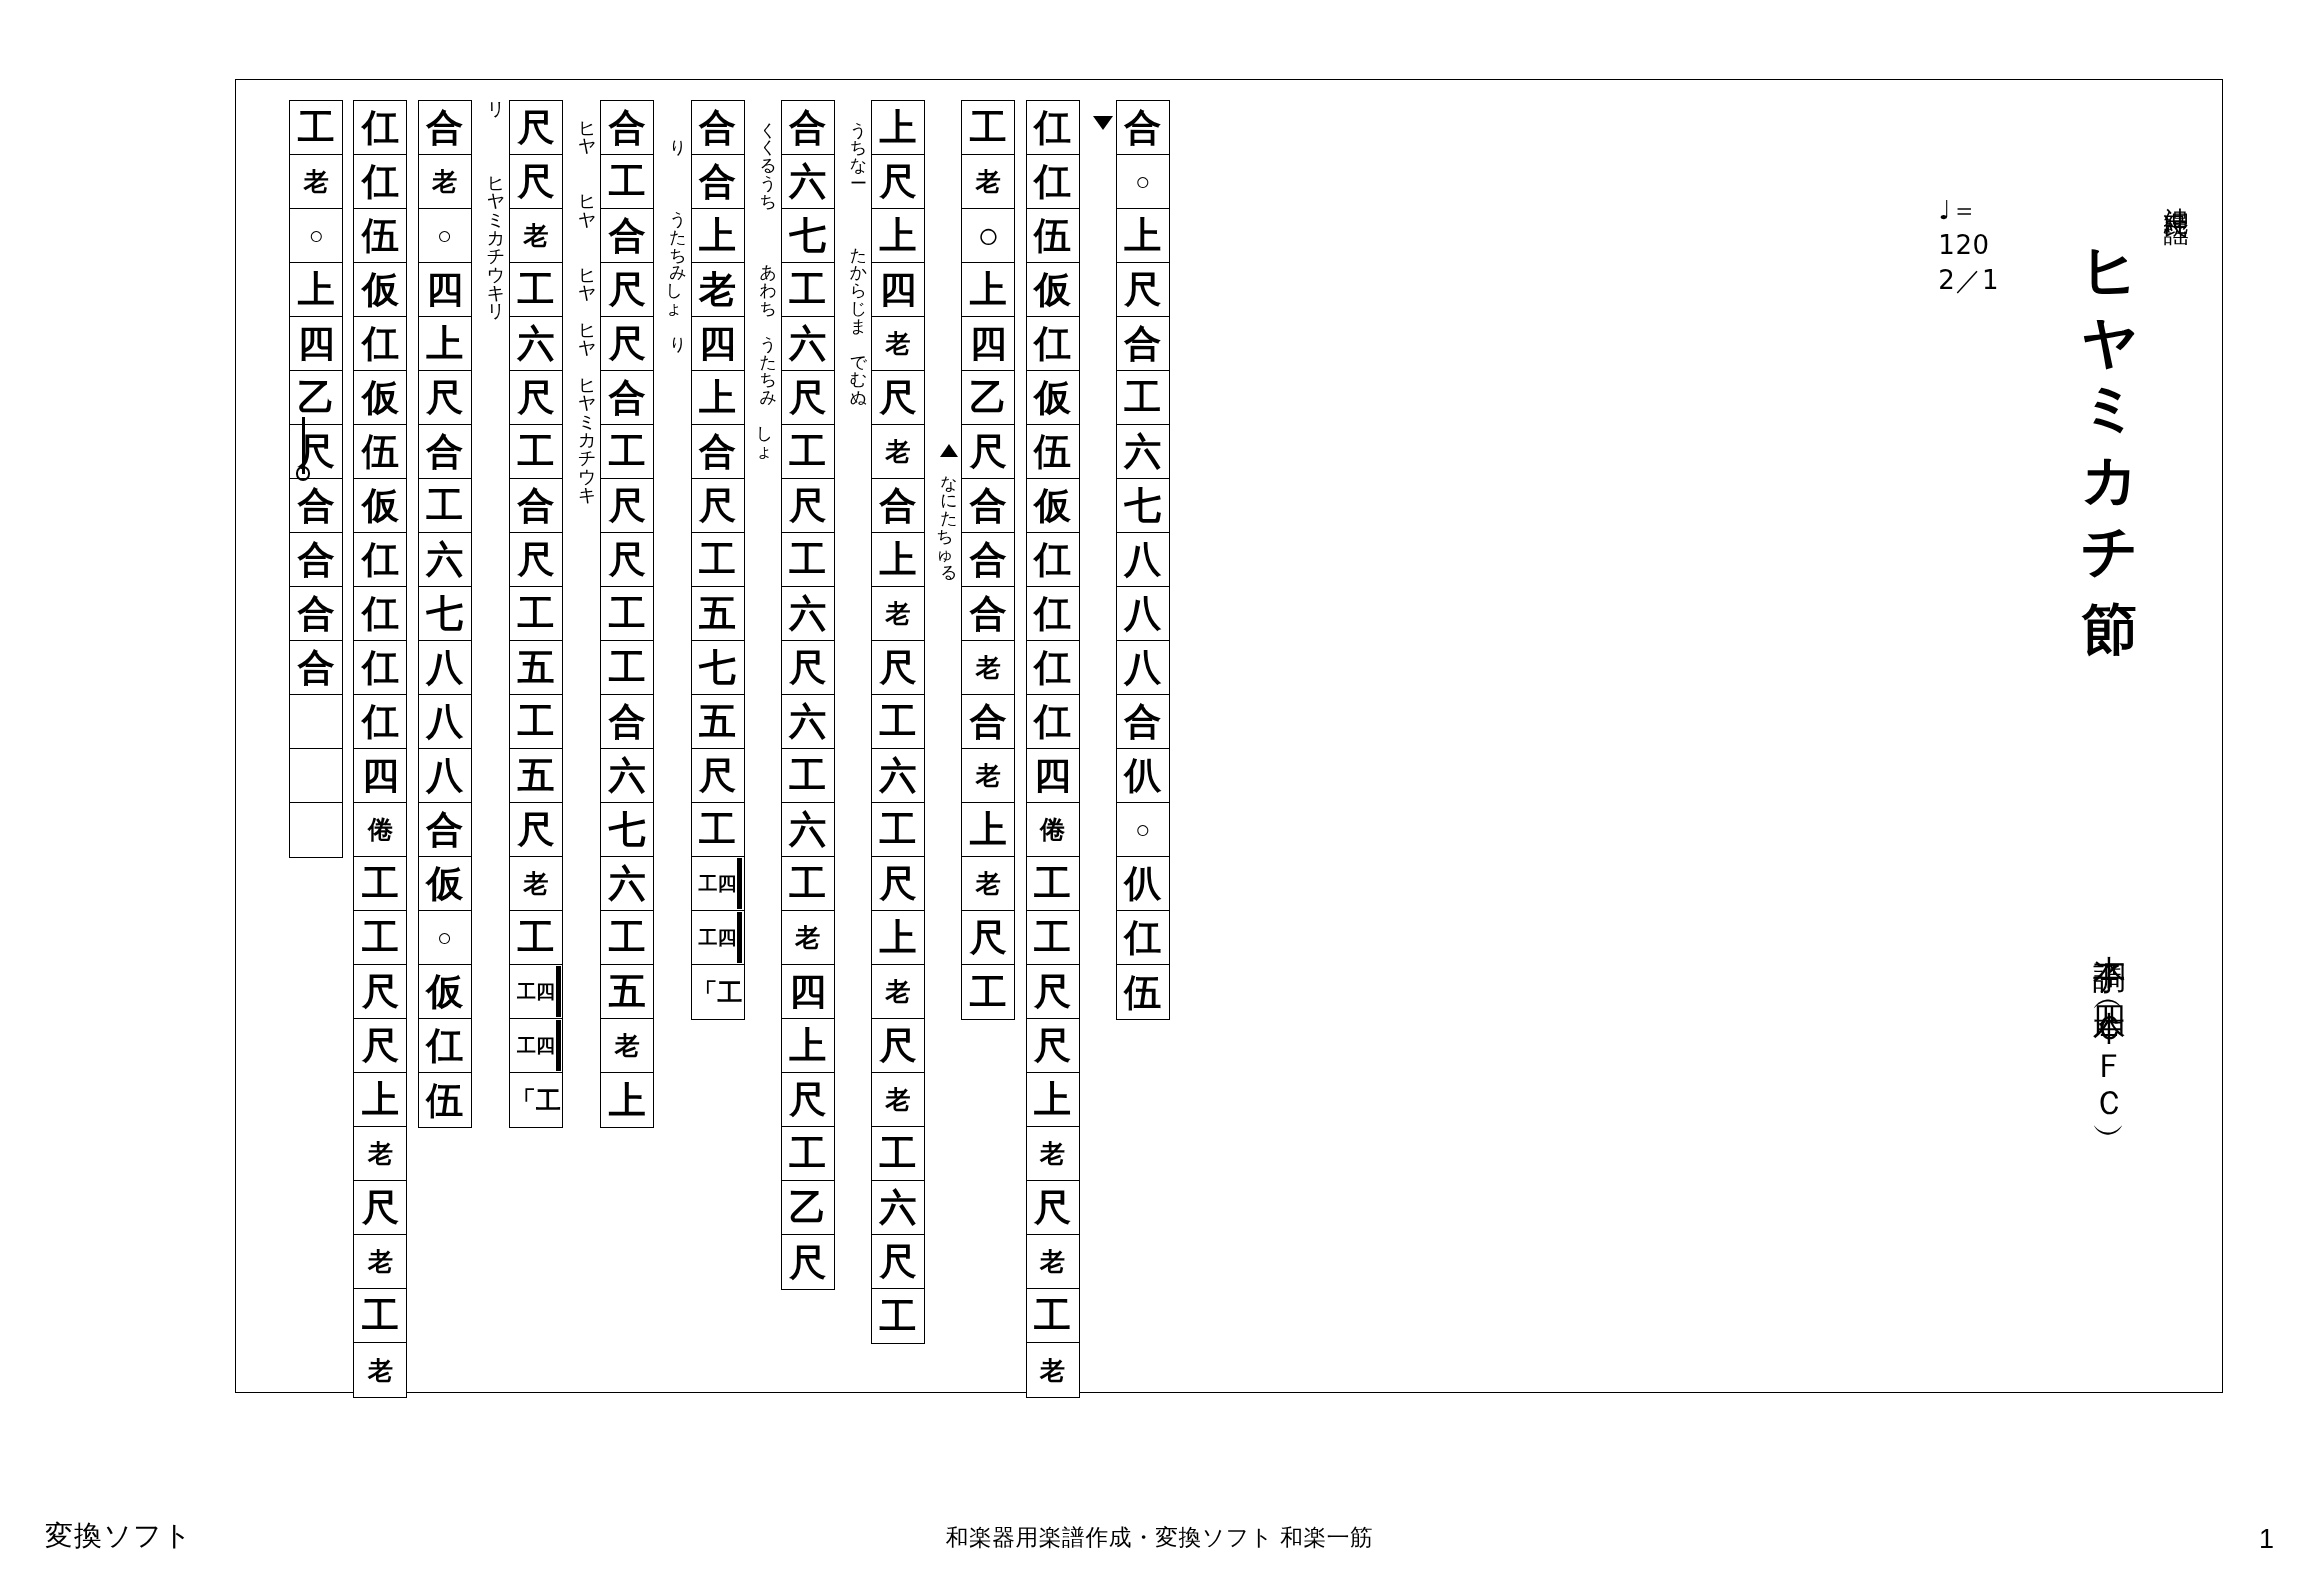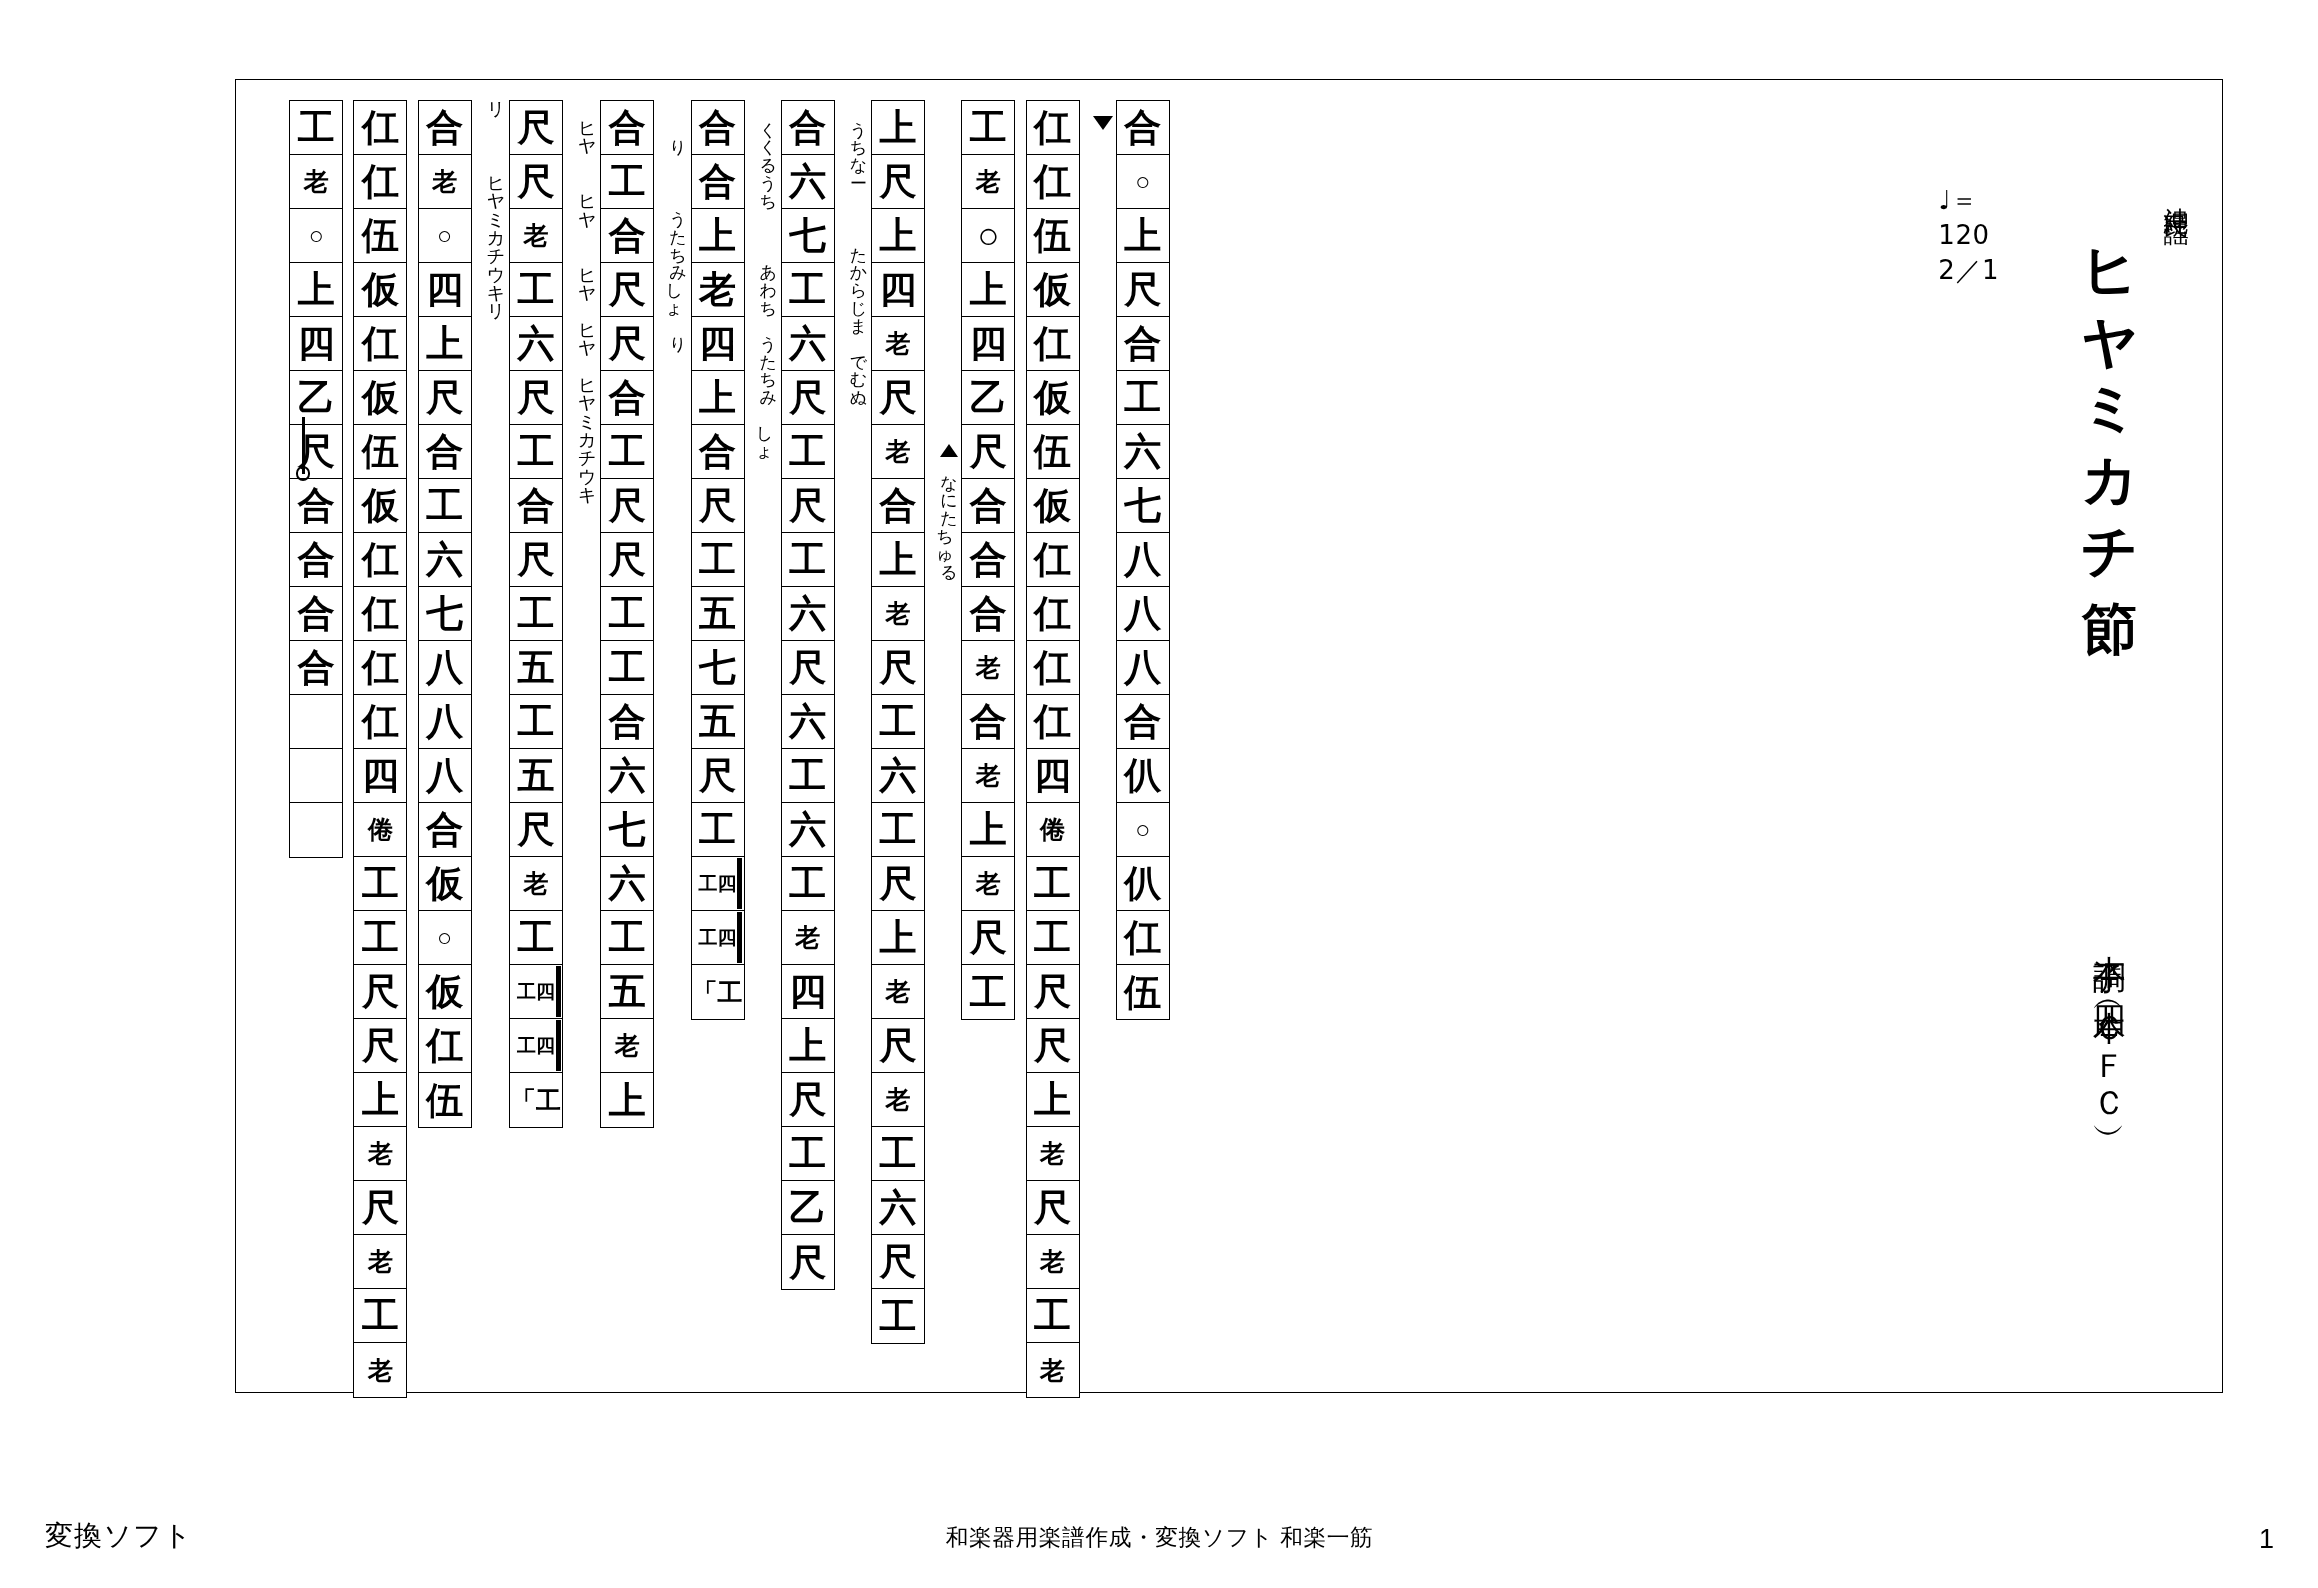--- a/index.html
+++ b/index.html
@@ -61,21 +61,21 @@
   #tuning-line {
     position: absolute;
     right: 68px;
     top: 838px;
     font-size: 33px;
     letter-spacing: 4.5px;
   }
   #tempo-block {
     position: absolute;
     right: 187px;
-    top: 92px;
+    top: 102px;
     font-size: 26px;
     line-height: 1.35;
     text-align: left;
     letter-spacing: 0.6px;
     font-family: "DejaVu Sans", sans-serif;
   }
 
   
   #columns {
     position: absolute;

